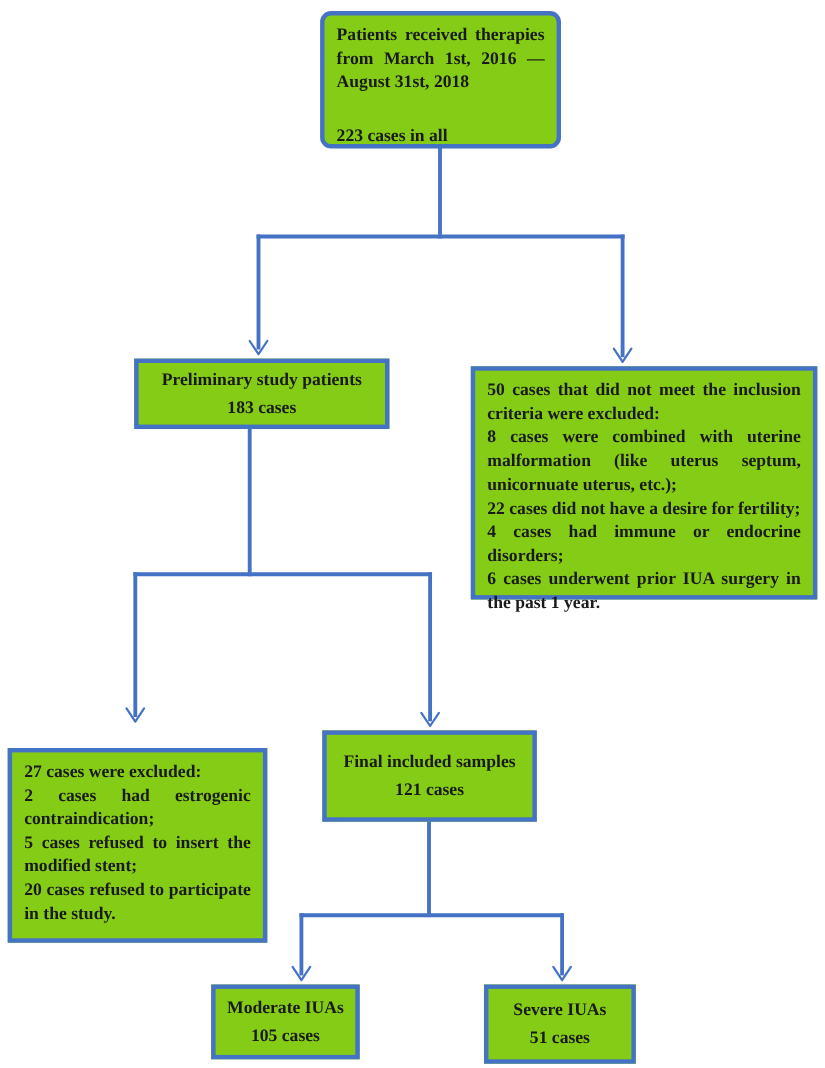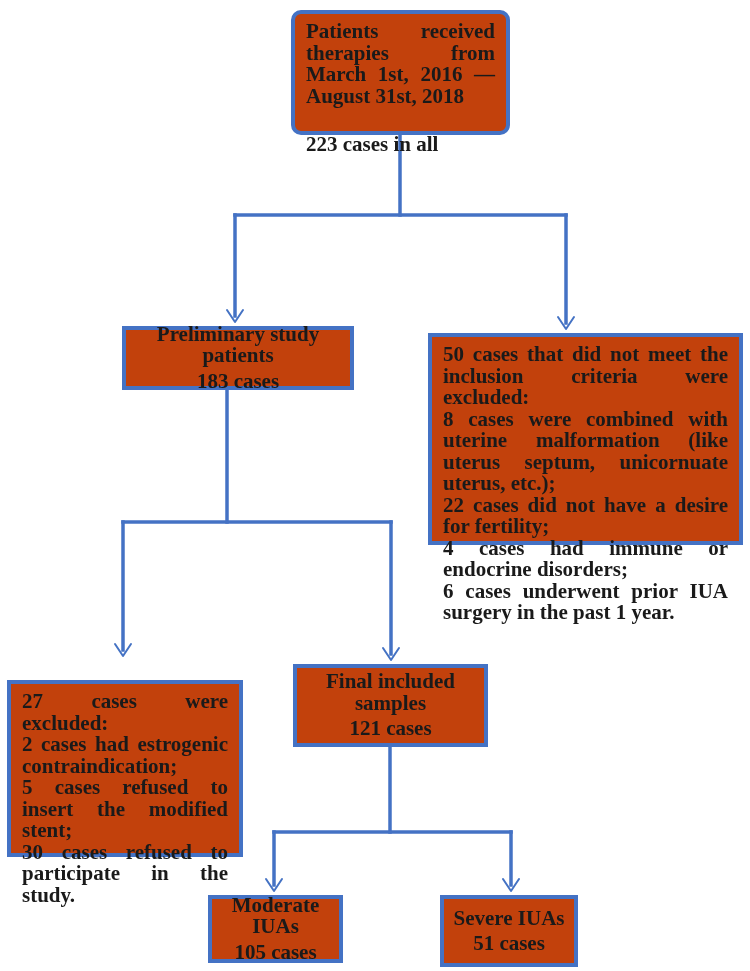--- a/index.html
+++ b/index.html
@@ -16,45 +16,45 @@
     position: absolute;
     left: 0; top: 0;
     width: 750px; height: 971px;
   }
   svg.connectors path { stroke: var(--accent); stroke-width: 3.5; fill: none; stroke-linecap: square; }
   svg.connectors .ah { stroke: var(--accent); stroke-width: 2; fill: none; stroke-linecap: round; stroke-linejoin: round; }
   .box {
     position: absolute;
     box-sizing: border-box;
     border: 4px solid var(--accent);
-    background: #c2410c;
+    background: #84cc16;
     color: var(--ink);
     font-weight: bold;
-    font-size: 21px;
+    font-size: 16px;
     line-height: 21.5px;
   }
   .box.rounded { border-radius: 10px; border-width: 4px; }
   .para-box { padding: 7px 11px 6px 11px; }
   .para-box p { margin: 0; text-align: justify; }
   .center-box {
     display: flex;
     flex-direction: column;
     align-items: center;
     justify-content: center;
     text-align: center;
     gap: 4px;
     padding: 4px 6px;
   }
   #b-enrollment { left: 291px; top: 10px;  width: 219px; height: 125px; }
   #b-enrollment p + p { margin-top: 27px; }
   #b-preliminary { left: 122px; top: 326px; width: 232px; height: 64px; }
   #b-inclusion-excluded { left: 428px; top: 333px; width: 315px; height: 212px; }
   #b-stent-excluded { left: 7px;   top: 680px; width: 236px; height: 177px; }
   #b-final { left: 293px; top: 664px; width: 195px; height: 83px; }
-  #b-moderate { left: 208px; top: 895px; width: 135px; height: 68px; }
+  #b-moderate { left: 192px; top: 895px; width: 135px; height: 68px; }
   #b-severe { left: 440px; top: 895px; width: 138px; height: 72px; }
 </style>
 </head>
 <body>
 
 <div class="canvas">
 
   <svg class="connectors" viewBox="0 0 750 971" xmlns="http://www.w3.org/2000/svg">
 
     <path d="M400 135 V 215"></path>
@@ -94,21 +94,21 @@
     <p>8 cases were combined with uterine malformation (like uterus septum, unicornuate uterus, etc.);</p>
     <p>22 cases did not have a desire for fertility;</p>
     <p>4 cases had immune or endocrine disorders;</p>
     <p>6 cases underwent prior IUA surgery in the past 1 year.</p>
   </div>
 
   <div class="box para-box" id="b-stent-excluded">
     <p>27 cases were excluded:</p>
     <p>2 cases had estrogenic contraindication;</p>
     <p>5 cases refused to insert the modified stent;</p>
-    <p>30 cases refused to participate in the study.</p>
+    <p>20 cases refused to participate in the study.</p>
   </div>
 
   <div class="box center-box" id="b-final">
     <div>Final included samples</div>
     <div>121 cases</div>
   </div>
 
   <div class="box center-box" id="b-moderate">
     <div>Moderate IUAs</div>
     <div>105 cases</div>

